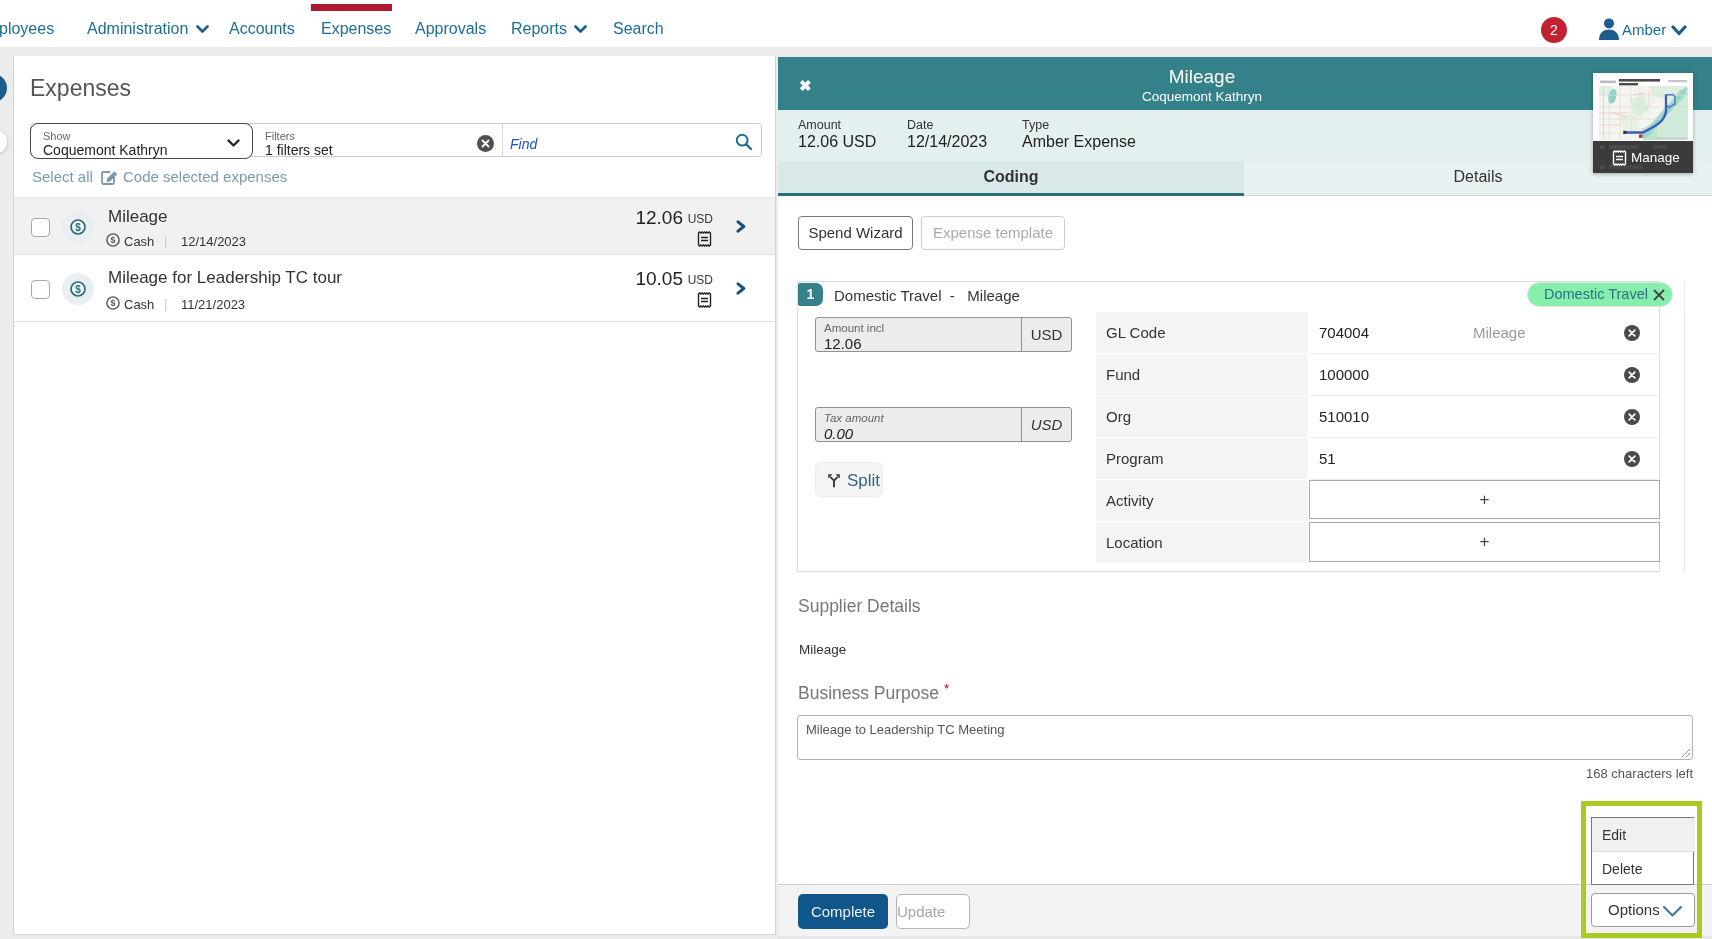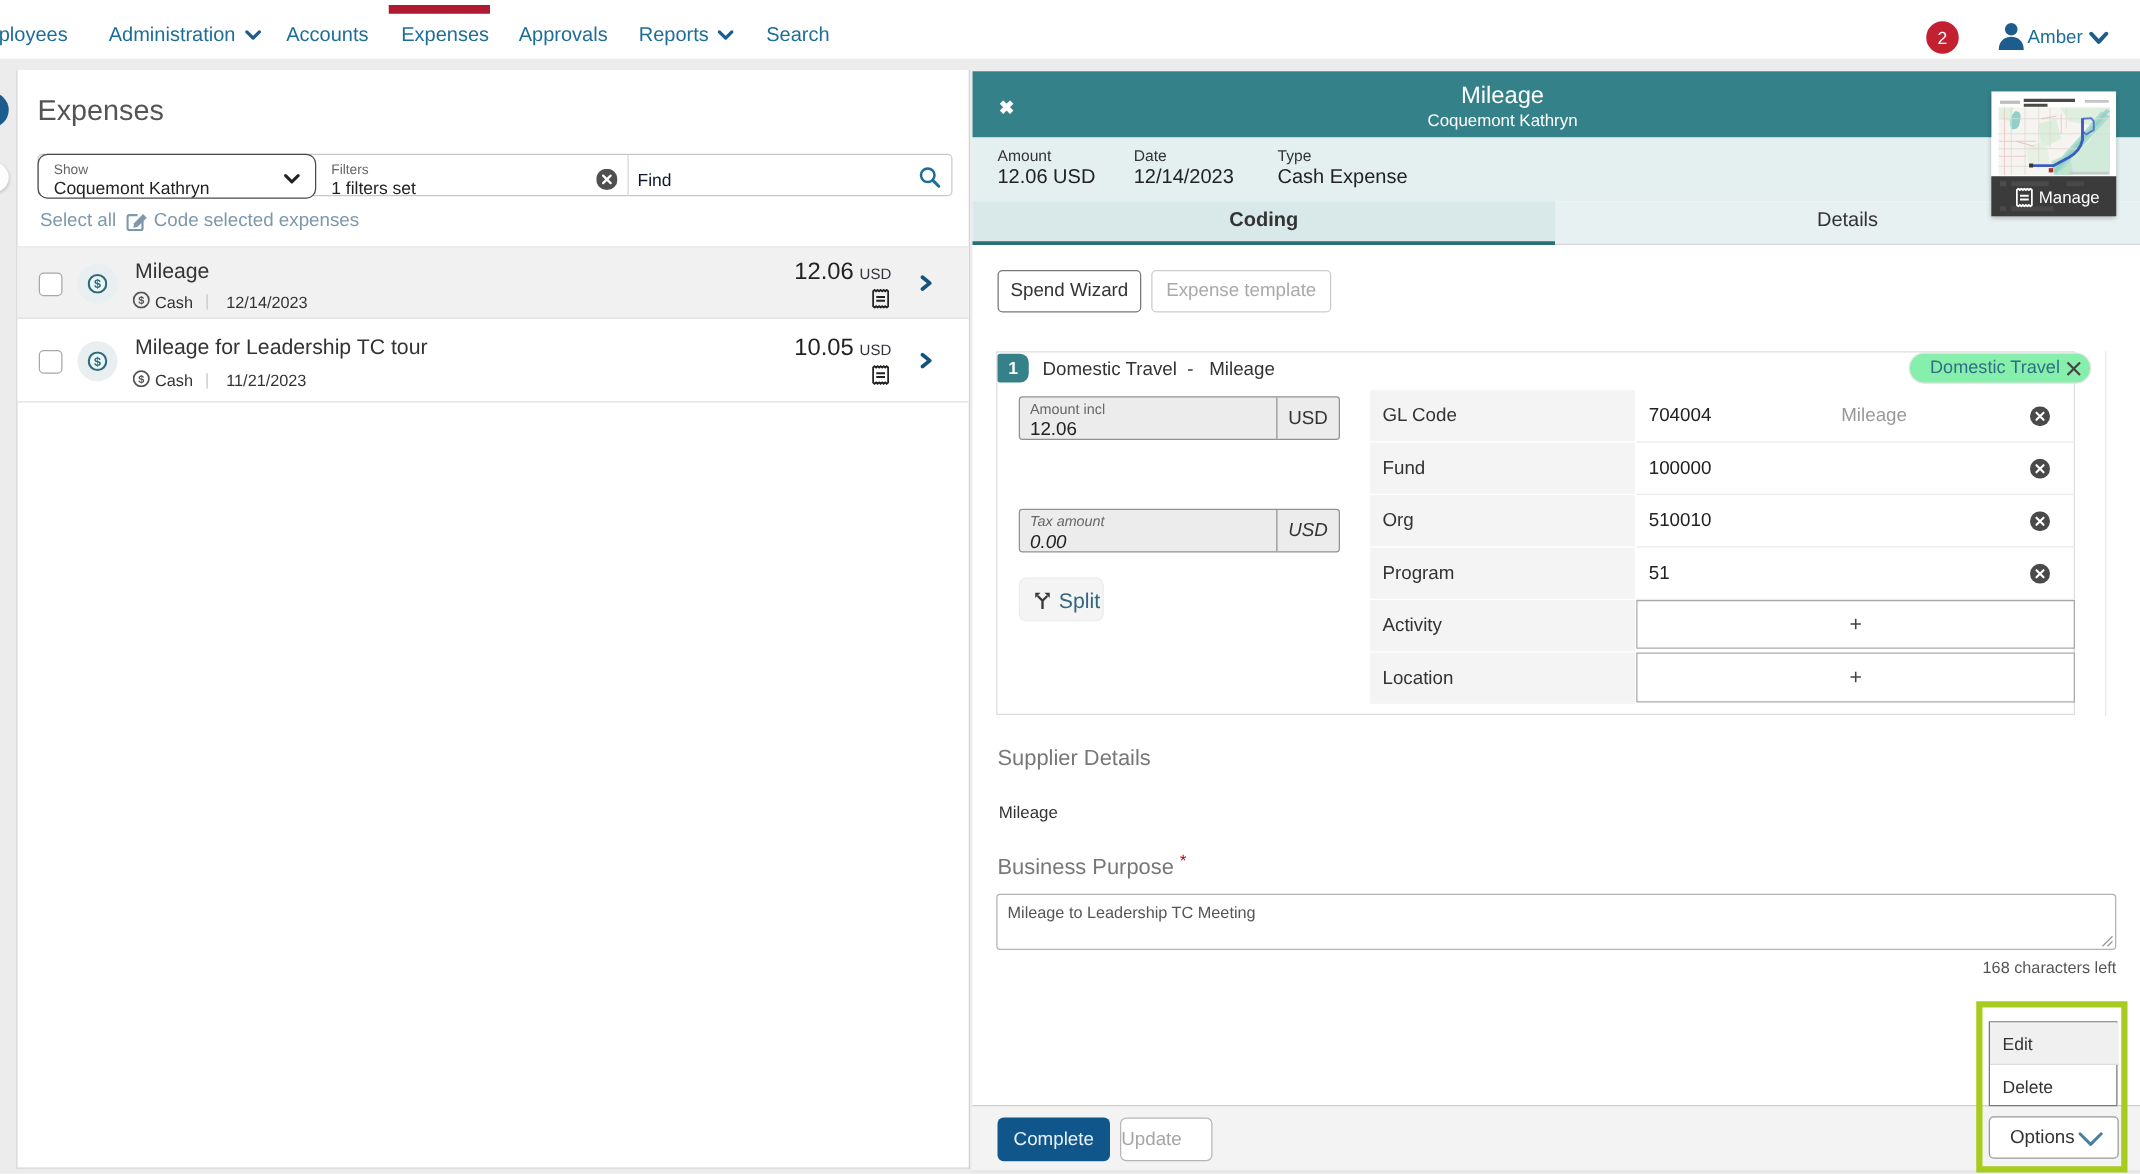--- a/index.html
+++ b/index.html
@@ -94,21 +94,21 @@
           <path d="M1.5 1.5 L6.5 6.5 L11.5 1.5" fill="none" stroke="#222" stroke-width="2.4" stroke-linecap="round" stroke-linejoin="round"></path>
         </svg>
     </div>
     <div class="flabel" style="left:234px; top:6px;">Filters</div>
     <div class="fvalue" style="left:234px; top:18px;">1 filters set</div>
     <svg class="abs" style="left:446px; top:11px;" width="17" height="17" viewBox="0 0 17 17">
         <circle cx="8.5" cy="8.5" r="8.5" fill="#4f4f4f"></circle>
         <path d="M5.5 5.5 L11.5 11.5 M11.5 5.5 L5.5 11.5" stroke="#fff" stroke-width="1.8" stroke-linecap="round"></path>
       </svg>
     <div class="abs" style="left:471px; top:0; width:1px; height:32px; background:#d8d8d8;"></div>
-    <div class="fvalue" style="left:479px; top:13px; color:#0f172a; line-height:14px;">Find</div>
+    <div class="fvalue" style="left:479px; top:13px; color:#1d4ed8; line-height:14px;font-style:italic;">Find</div>
     <svg class="abs" style="left:704px; top:9px;" width="18" height="18" viewBox="0 0 18 18">
         <circle cx="7.2" cy="7.2" r="5.4" fill="none" stroke="#1d6e96" stroke-width="2"></circle>
         <path d="M11.3 11.3 L16 16" stroke="#1d6e96" stroke-width="2.4" stroke-linecap="round"></path>
       </svg>
   </div>
 
   <div class="abs" style="left:18px; top:112px; font-size:15px; color:#7d98ac;">Select all</div>
   <svg class="abs" style="left:87px; top:112px;" width="17" height="17" viewBox="0 0 17 17">
       <path d="M13 8.5 V14.5 A1.5 1.5 0 0 1 11.5 16 H2.5 A1.5 1.5 0 0 1 1 14.5 V5.5 A1.5 1.5 0 0 1 2.5 4 H9" fill="none" stroke="#7d98ac" stroke-width="1.8"></path>
       <path d="M6.2 10.6 L13.4 3.2 L16.4 6.1 L9.1 13.4 L5.7 14.2 Z" fill="#7d98ac"></path>
@@ -173,21 +173,21 @@
     <div class="abs" style="left:21px; top:20px; font-size:15px; font-weight:bold;">✖</div>
     <div class="abs" style="left:0; top:9px; width:848px; text-align:center; font-size:19px;">Mileage</div>
     <div class="abs" style="left:0; top:32px; width:848px; text-align:center; font-size:13.5px;">Coquemont Kathryn</div>
   </div>
   <div id="rstrip">
     <div class="abs slabel" style="left:20px; top:8px;">Amount</div>
     <div class="abs sval" style="left:20px; top:23px;">12.06 USD</div>
     <div class="abs slabel" style="left:129px; top:8px;">Date</div>
     <div class="abs sval" style="left:129px; top:23px;">12/14/2023</div>
     <div class="abs slabel" style="left:244px; top:8px;">Type</div>
-    <div class="abs sval" style="left:244px; top:23px;">Cash Expense</div>
+    <div class="abs sval" style="left:244px; top:23px;">Amber Expense</div>
   </div>
   <div id="tabs">
     <div class="abs" style="left:466px; top:0; width:468px; height:35px; background:#e8f1f1; border-bottom:1px solid #d5d5d5; text-align:center; font-size:16px; color:#333; line-height:32px;">Details</div>
     <div class="abs" style="left:0; top:0; width:466px; height:35px; background:#d9e8e9; border-bottom:3px solid #2a6f75; text-align:center; font-size:16px; font-weight:bold; color:#333; line-height:32px;">Coding</div>
   </div>
 
   <div class="btn" style="left:20px; top:159px; width:115px; height:34px; border:1px solid #777; color:#333; line-height:32px;">Spend Wizard</div>
   <div class="btn" style="left:143px; top:159px; width:144px; height:34px; border:1px solid #ccc; color:#aaa; line-height:32px;">Expense template</div>
 
   <div id="card">

